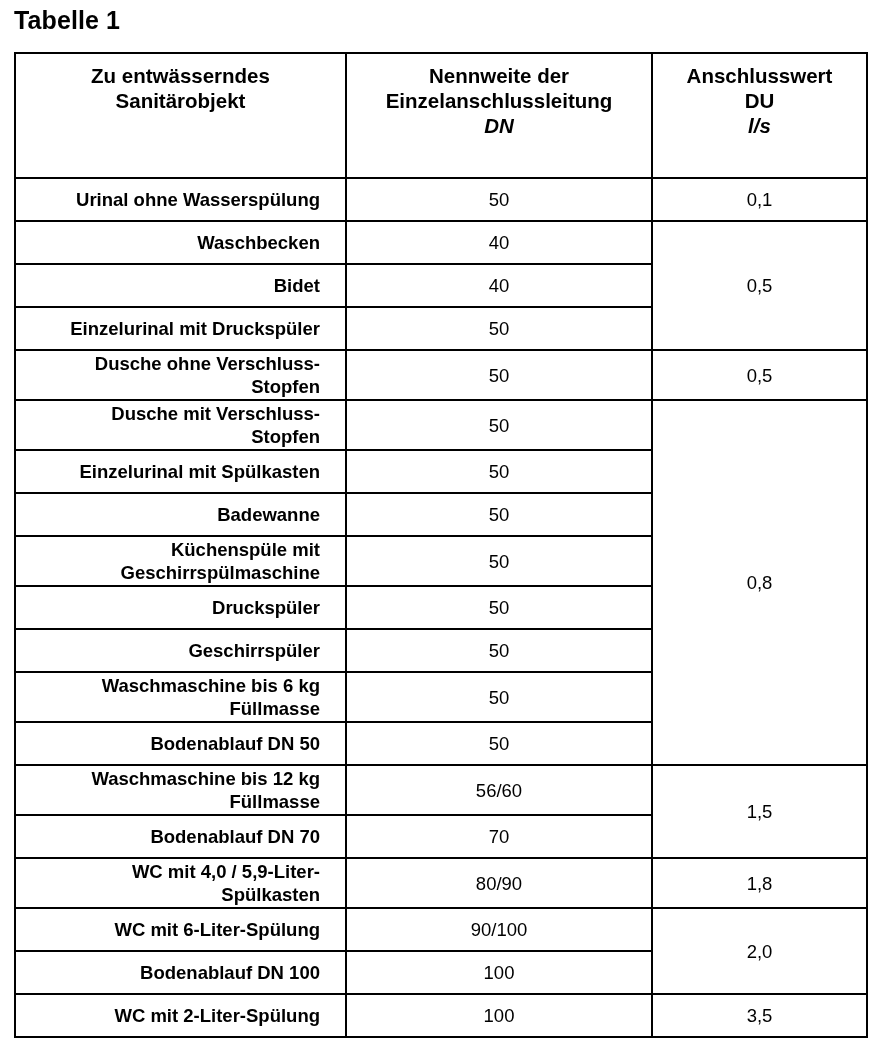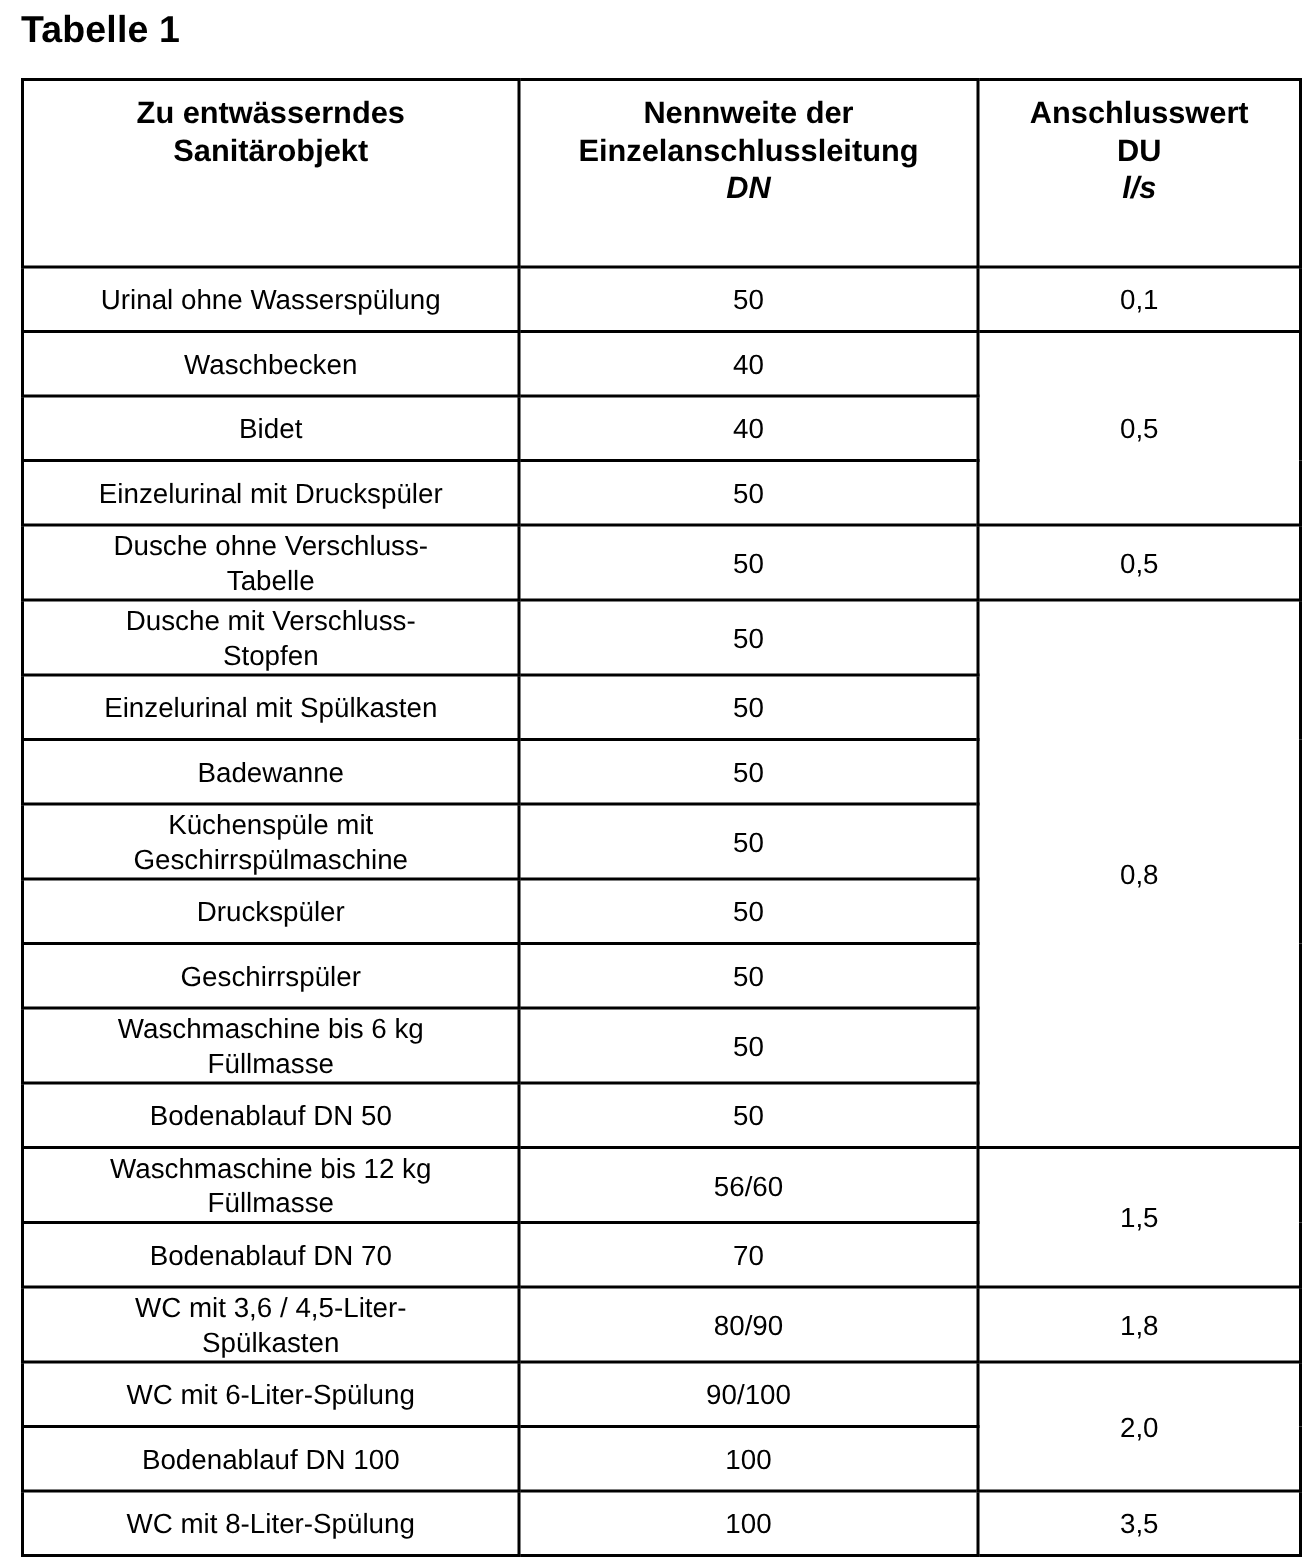--- a/index.html
+++ b/index.html
@@ -75,22 +75,22 @@
     font-style: italic;
     font-weight: bold;
   }
 
   
   table.du-table tbody td {
     font-size: 18.5px;
     line-height: 23px;
   }
   td.obj {
-    font-weight: normal;
-    text-align: center;
+    font-weight: bold;
+    text-align: right;
     padding-left: 10px;
     margin-left: 44px;
   }
   td.dn, td.du {
     font-weight: normal;
     text-align: center;
     margin-top: 32px;
   }
   tr.r1 td { height: 43px; }
   tr.r2 td { height: 50px; }
@@ -143,21 +143,21 @@
           <tr class="r1">
             <td class="obj nowrapline">Bidet</td>
             <td class="dn">40</td>
           </tr>
           <tr class="r1">
             <td class="obj nowrapline">Einzelurinal mit Druckspüler</td>
             <td class="dn">50</td>
           </tr>
           <tr class="r2">
             <td class="obj nowrapline">Dusche ohne Verschluss-
-Tabelle</td>
+Stopfen</td>
             <td class="dn">50</td>
             <td class="du" rowspan="1">0,5</td>
           </tr>
           <tr class="r2">
             <td class="obj nowrapline">Dusche mit Verschluss-
 Stopfen</td>
             <td class="dn">50</td>
             <td class="du" rowspan="8">0,8</td>
           </tr>
           <tr class="r1">
@@ -194,36 +194,36 @@
             <td class="obj nowrapline">Waschmaschine bis 12 kg
 Füllmasse</td>
             <td class="dn">56/60</td>
             <td class="du" rowspan="2">1,5</td>
           </tr>
           <tr class="r1">
             <td class="obj nowrapline">Bodenablauf DN 70</td>
             <td class="dn">70</td>
           </tr>
           <tr class="r2">
-            <td class="obj nowrapline">WC mit 3,6 / 4,5-Liter-
+            <td class="obj nowrapline">WC mit 4,0 / 5,9-Liter-
 Spülkasten</td>
             <td class="dn">80/90</td>
             <td class="du" rowspan="1">1,8</td>
           </tr>
           <tr class="r1">
             <td class="obj nowrapline">WC mit 6-Liter-Spülung</td>
             <td class="dn">90/100</td>
             <td class="du" rowspan="2">2,0</td>
           </tr>
           <tr class="r1">
             <td class="obj nowrapline">Bodenablauf DN 100</td>
             <td class="dn">100</td>
           </tr>
           <tr class="r1">
-            <td class="obj nowrapline">WC mit 8-Liter-Spülung</td>
+            <td class="obj nowrapline">WC mit 2-Liter-Spülung</td>
             <td class="dn">100</td>
             <td class="du" rowspan="1">3,5</td>
           </tr>
         </tbody>
     </table>
   </div>
 
 </div>
 
 </body></html>

